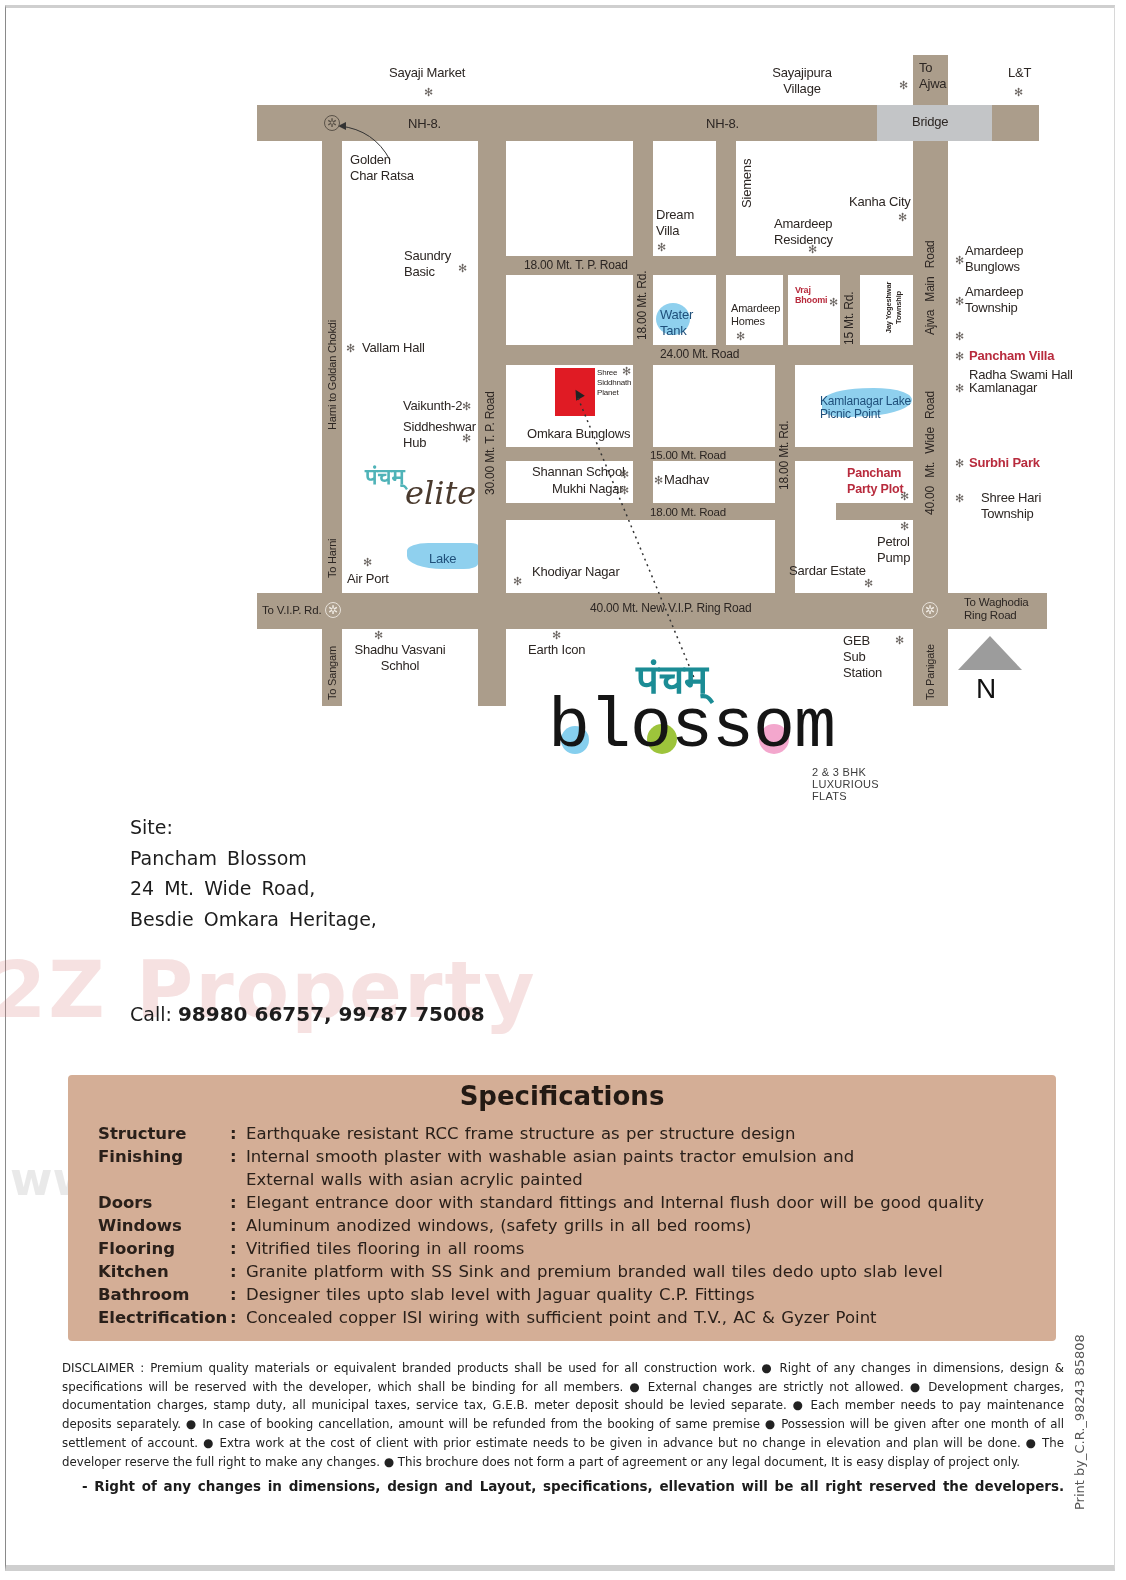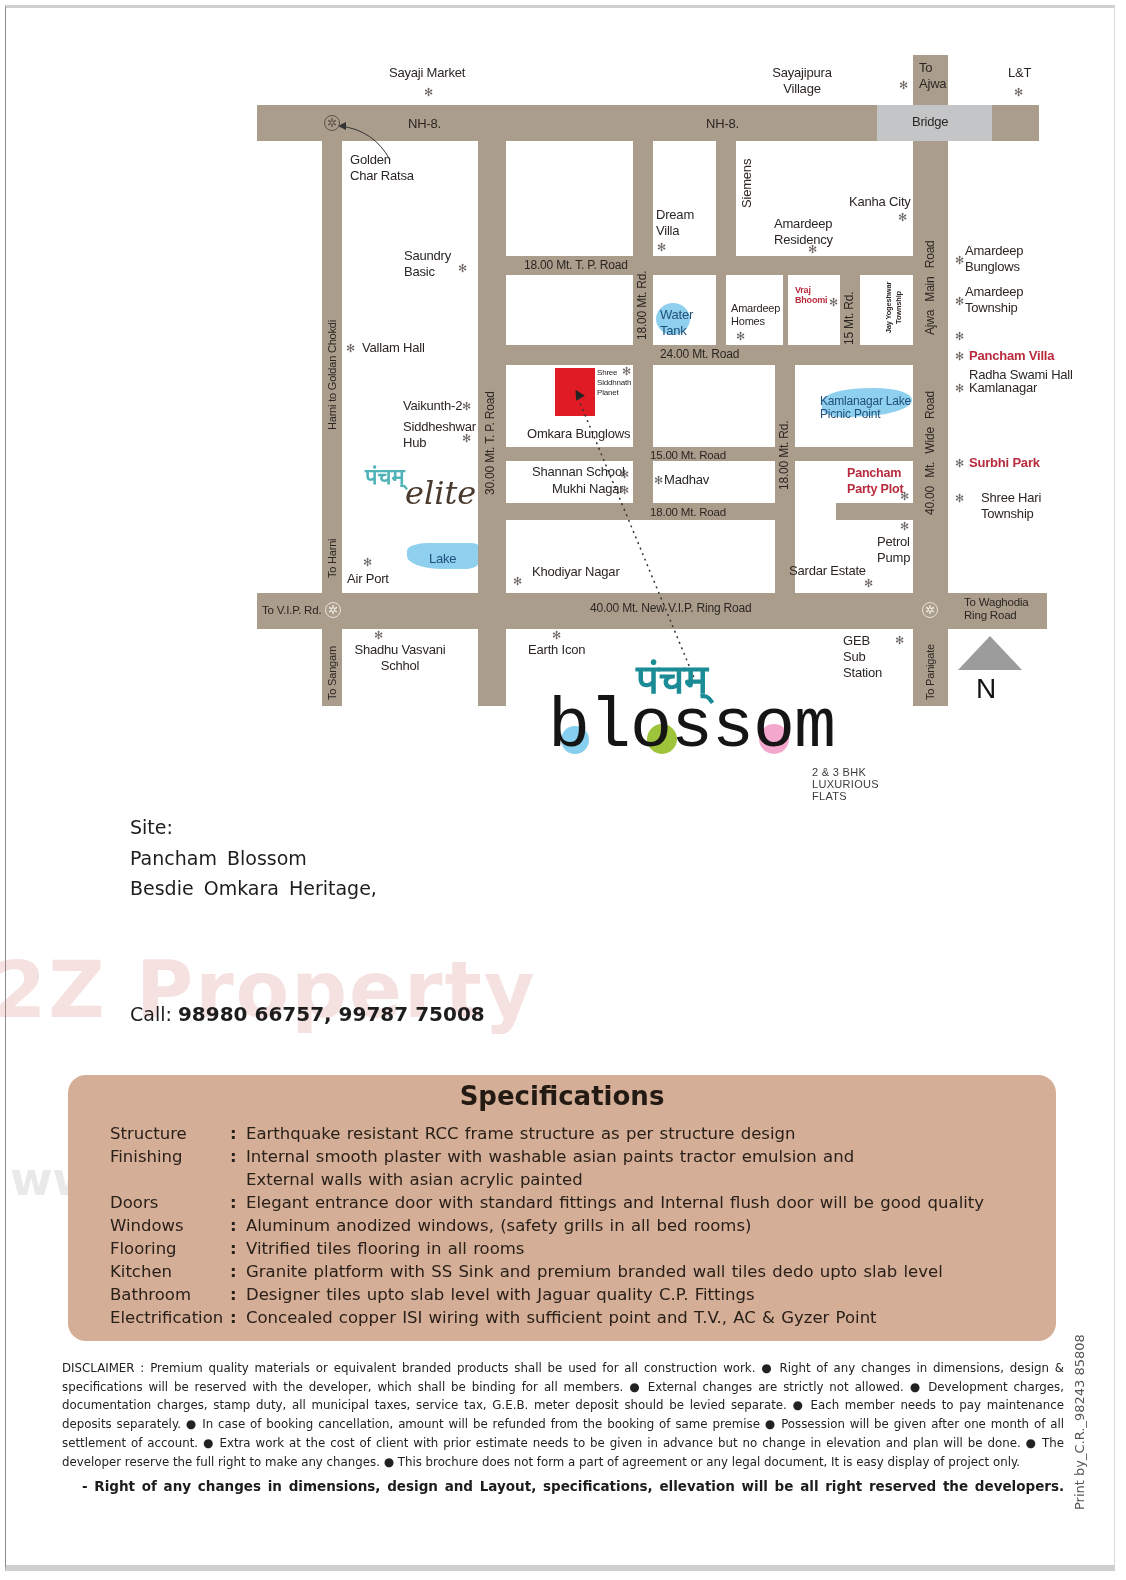--- a/index.html
+++ b/index.html
@@ -24,24 +24,24 @@
   .logo-hi{position:absolute;left:636px;top:650px;font-family:"DejaVu Sans",sans-serif;font-size:40px;font-weight:bold;color:#1b8c95;}
   .logo-en{position:absolute;left:548px;top:688px;font-family:Liberation Mono, monospace;font-size:70px;letter-spacing:-1px;color:#151515;line-height:80px;}
   .logo-dot{position:absolute;border-radius:50%;}
   .logo-tag{position:absolute;left:812px;top:766px;font-size:11px;color:#3c3c3c;letter-spacing:0.3px;}
   .north-tri{position:absolute;left:958px;top:636px;width:0;height:0;border-left:32px solid transparent;border-right:32px solid transparent;border-bottom:34px solid #9c9c9c;}
   .north-n{position:absolute;left:976px;top:673px;font-size:28px;color:#111;}
   .address{position:absolute;left:130px;top:812px;font-family:"DejaVu Sans",sans-serif;font-size:19px;line-height:30.5px;color:#1d1d1d;word-spacing:4px;}
   .call{position:absolute;left:130px;top:1002px;font-family:"DejaVu Sans",sans-serif;font-size:19px;color:#1d1d1d;}
   .call b{font-weight:bold;font-size:20px;}
   .wm{position:absolute;font-family:"DejaVu Sans",sans-serif;font-weight:bold;opacity:0.22;}
-  .spec-box{position:absolute;left:68px;top:1075px;width:988px;height:266px;background:#d4ae96;border-radius:18px;}
+  .spec-box{position:absolute;left:68px;top:1075px;width:988px;height:266px;background:#d4ae96;border-radius:4px;}
   .spec-title{position:absolute;left:0;width:988px;top:6px;text-align:center;font-family:"DejaVu Sans",sans-serif;font-weight:bold;font-size:26px;color:#231a14;}
   .spec-row{position:absolute;left:30px;font-family:"DejaVu Sans",sans-serif;font-size:16.5px;line-height:23px;color:#2a201a;}
-  .spec-key{position:absolute;left:12px;font-weight:normal;white-space:nowrap;}
+  .spec-key{position:absolute;left:0;font-weight:bold;white-space:nowrap;}
   .spec-colon{position:absolute;left:132px;font-weight:bold;}
   .spec-val{position:absolute;left:148px;white-space:nowrap;word-spacing:1px;}
   .disclaimer{position:absolute;left:62px;top:1359px;width:1002px;font-family:"DejaVu Sans",sans-serif;font-size:11.8px;line-height:18.7px;color:#222;text-align:justify;}
   .rights{position:absolute;left:82px;top:1478px;font-family:"DejaVu Sans",sans-serif;font-weight:bold;font-size:13.5px;color:#1c1c1c;word-spacing:2px;}
   .printby{position:absolute;left:1072px;top:1510px;transform:rotate(-90deg);transform-origin:left top;font-family:"DejaVu Sans",sans-serif;font-size:13px;color:#555;white-space:nowrap;}
   .arrow-line{position:absolute;}
 </style>
 </head>
 <body>
 
@@ -194,20 +194,21 @@
   <span class="logo-en">blossom</span>
   <span class="logo-tag">2 &amp; 3 BHK LUXURIOUS FLATS</span>
 </div>
 
 <span class="wm" style="left:-8px;top:945px;font-size:78px;color:#d77a7a;letter-spacing:2px;">2Z Property</span>
 <span class="wm" style="left:10px;top:1152px;font-size:46px;color:#aaaaaa;opacity:0.25;">www</span>
 
 <div class="address">
   <div>Site:</div>
   <div>Pancham Blossom</div>
+  <div>24 Mt. Wide Road,</div>
   <div>Besdie Omkara Heritage,</div>
 </div>
 <div class="call">
   <span>Call:</span>
   <b>98980 66757, 99787 75008</b>
 </div>
 
 <div class="spec-box">
   <div class="spec-title">Specifications</div>
   <div class="spec-row" style="top:47px;">

